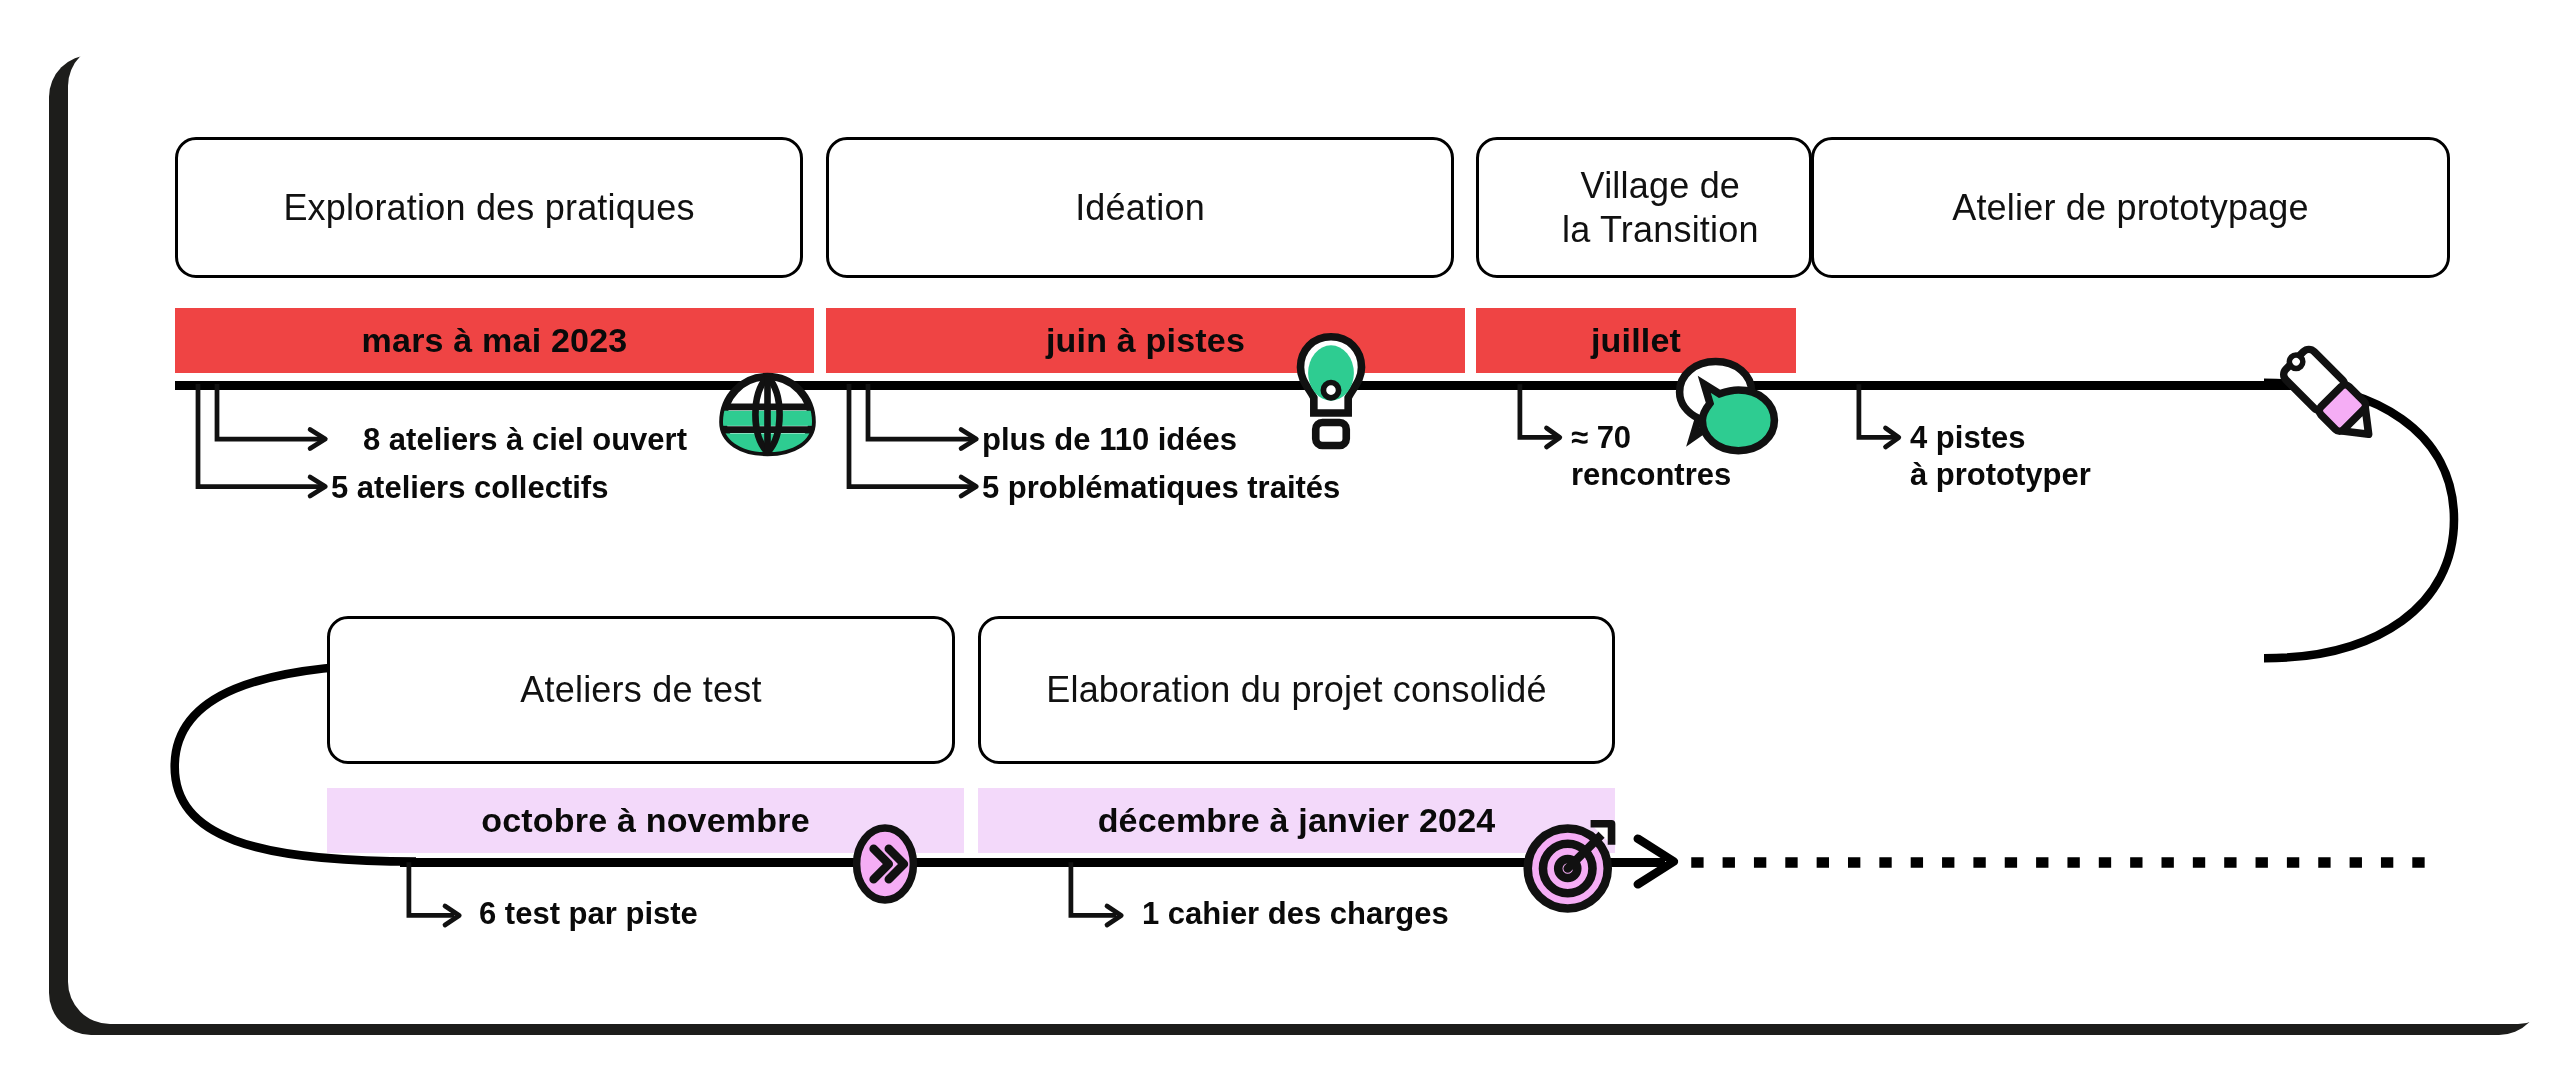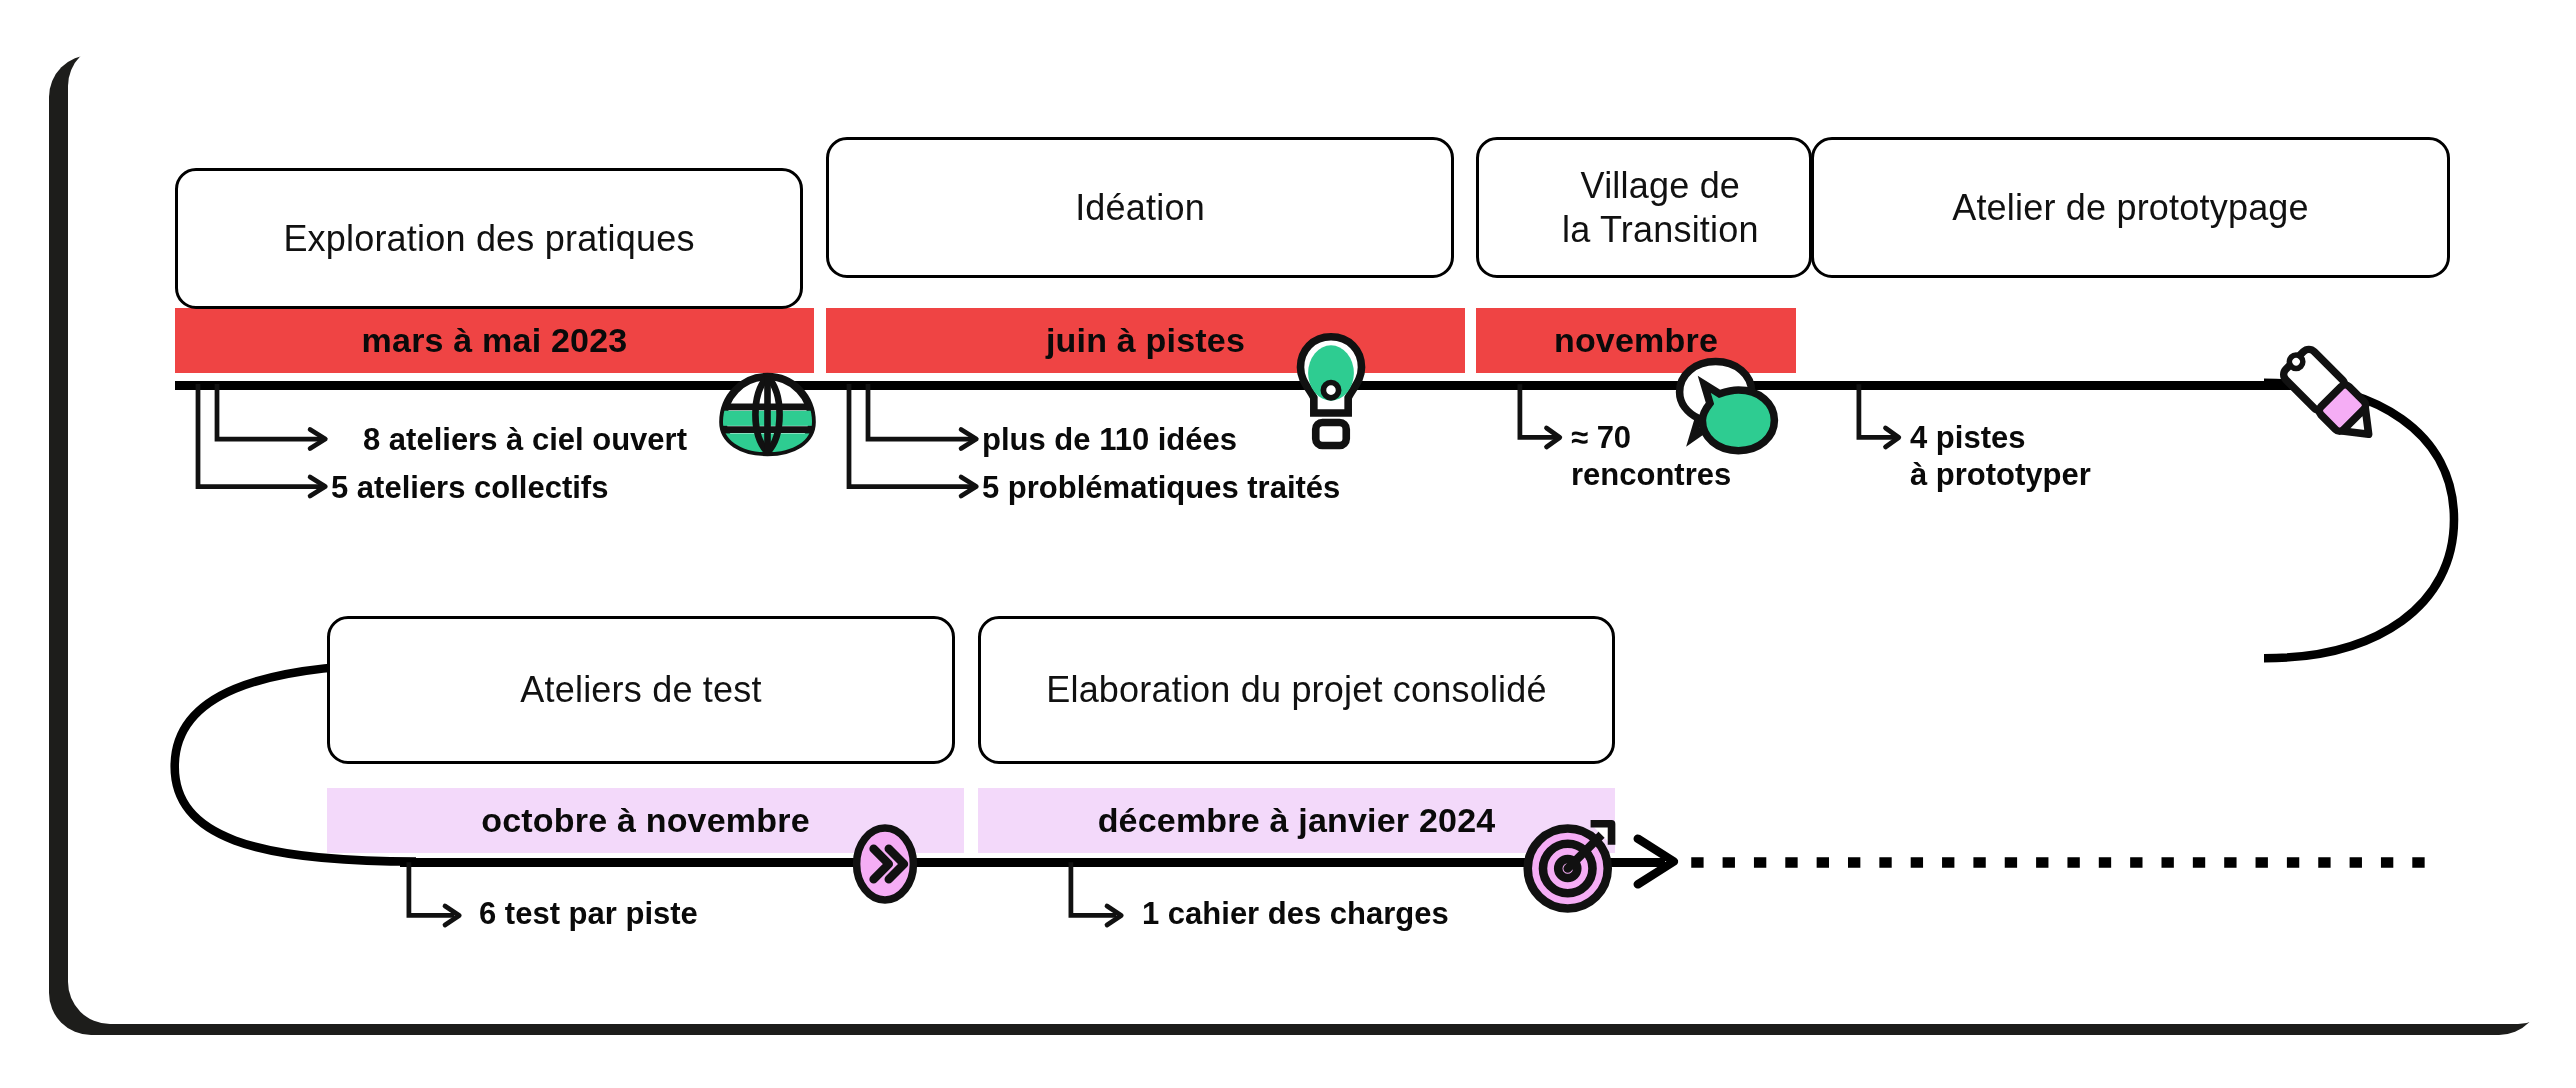--- a/index.html
+++ b/index.html
@@ -104,42 +104,42 @@
   svg { display: block; overflow: visible; }
 </style>
 </head>
 <body>
 
 <div id="card-shadow"></div>
 <div id="card"></div>
 
 <div id="stage">
 
-  <div class="phase-box" style="left:175px; top:137px; width:628px; height:141px;margin-top:31px;">
+  <div class="phase-box" style="left:175px; top:137px; width:628px; height:141px;">
     <span>Exploration des pratiques</span>
   </div>
   <div class="phase-box" style="left:826px; top:137px; width:628px; height:141px;">
     <span>Idéation</span>
   </div>
   <div class="phase-box" style="left:1476px; top:137px; width:336px; height:141px;padding-left:46px;">
     <span style="white-space:pre-line;">Village de
 la Transition</span>
   </div>
   <div class="phase-box" style="left:1811px; top:137px; width:639px; height:141px;">
     <span>Atelier de prototypage</span>
   </div>
 
   <div class="date-band band-green" style="left:175px; top:308px; width:639px; height:65px;">
     <span>mars à mai 2023</span>
   </div>
   <div class="date-band band-green" style="left:826px; top:308px; width:639px; height:65px;">
     <span>juin à pistes</span>
   </div>
   <div class="date-band band-green" style="left:1476px; top:308px; width:320px; height:65px;">
-    <span>novembre</span>
+    <span>juillet</span>
   </div>
 
   <div class="axis" style="left:175px; top:381px; width:2144px;"></div>
 
   <svg class="elbow" style="left:198px; top:384px;" width="304" height="133" viewBox="0 0 320 140">
     <path d="M20 0 V58 H130" fill="none" stroke="#111" stroke-width="5"></path>
     <path d="M118 48 L134 58 L118 68" fill="none" stroke="#111" stroke-width="5" stroke-linecap="round" stroke-linejoin="round"></path>
     <path d="M0 0 V108 H130" fill="none" stroke="#111" stroke-width="5"></path>
     <path d="M118 98 L134 108 L118 118" fill="none" stroke="#111" stroke-width="5" stroke-linecap="round" stroke-linejoin="round"></path>
   </svg>

